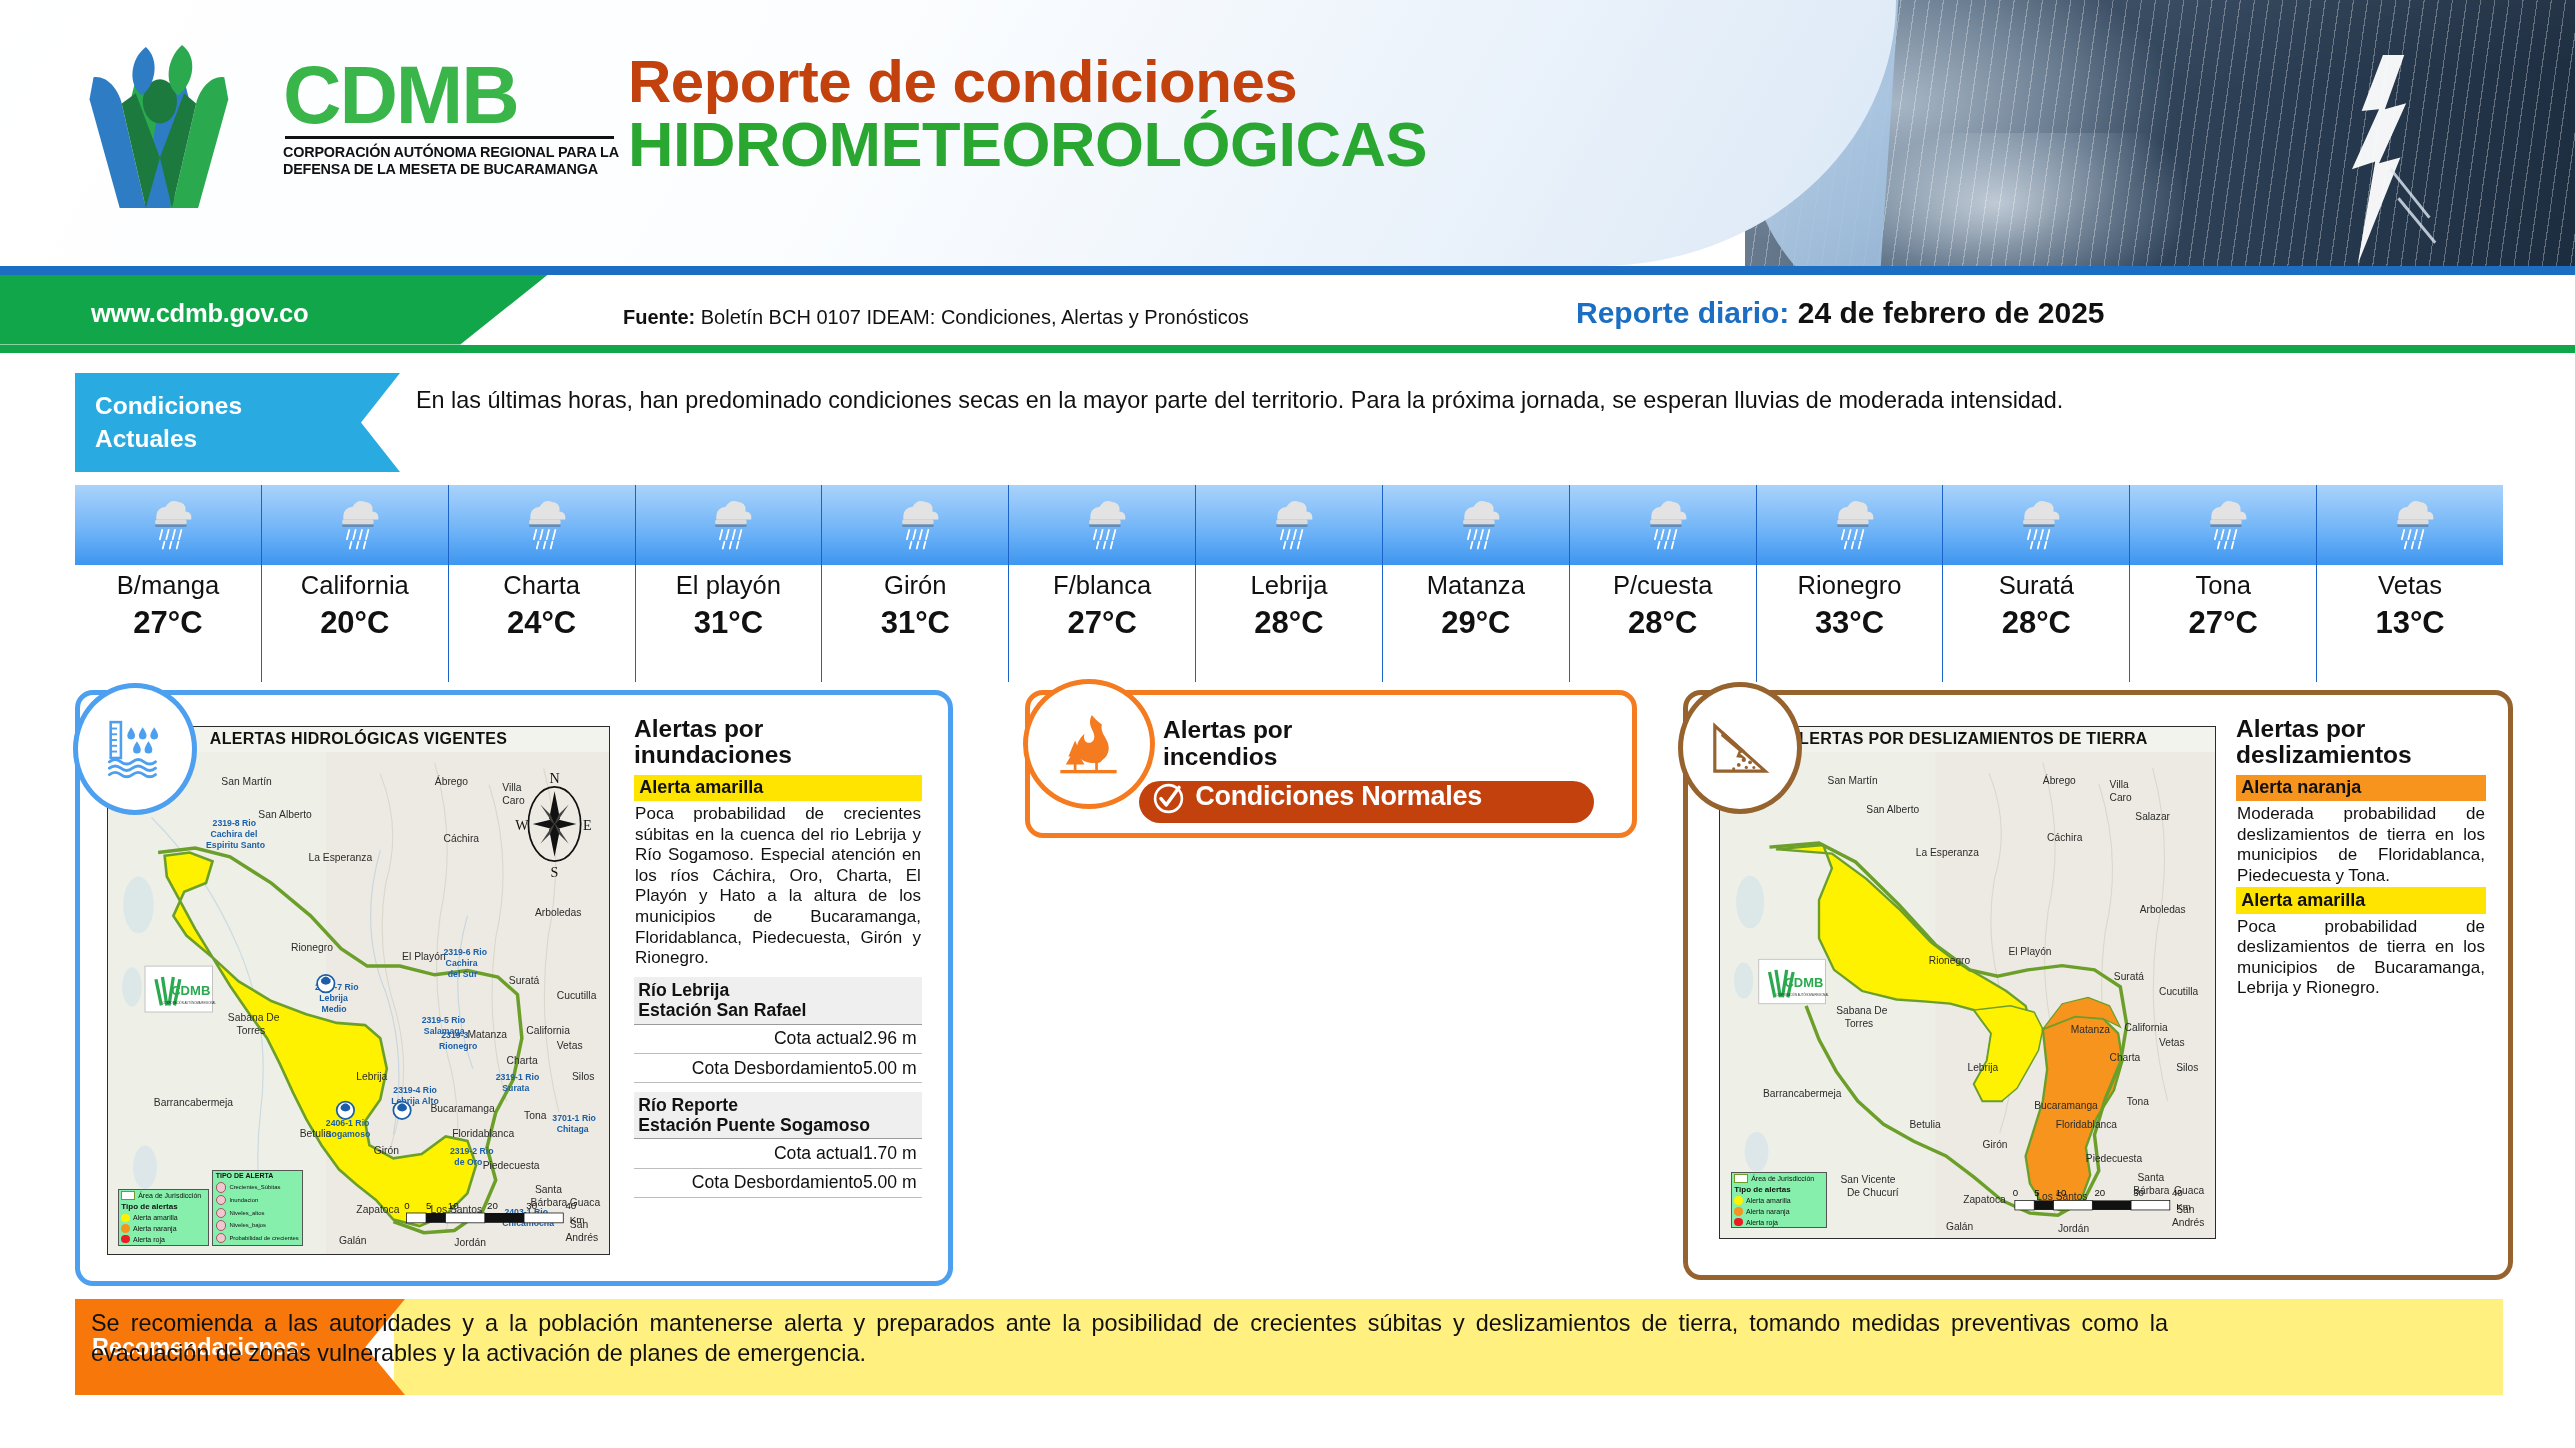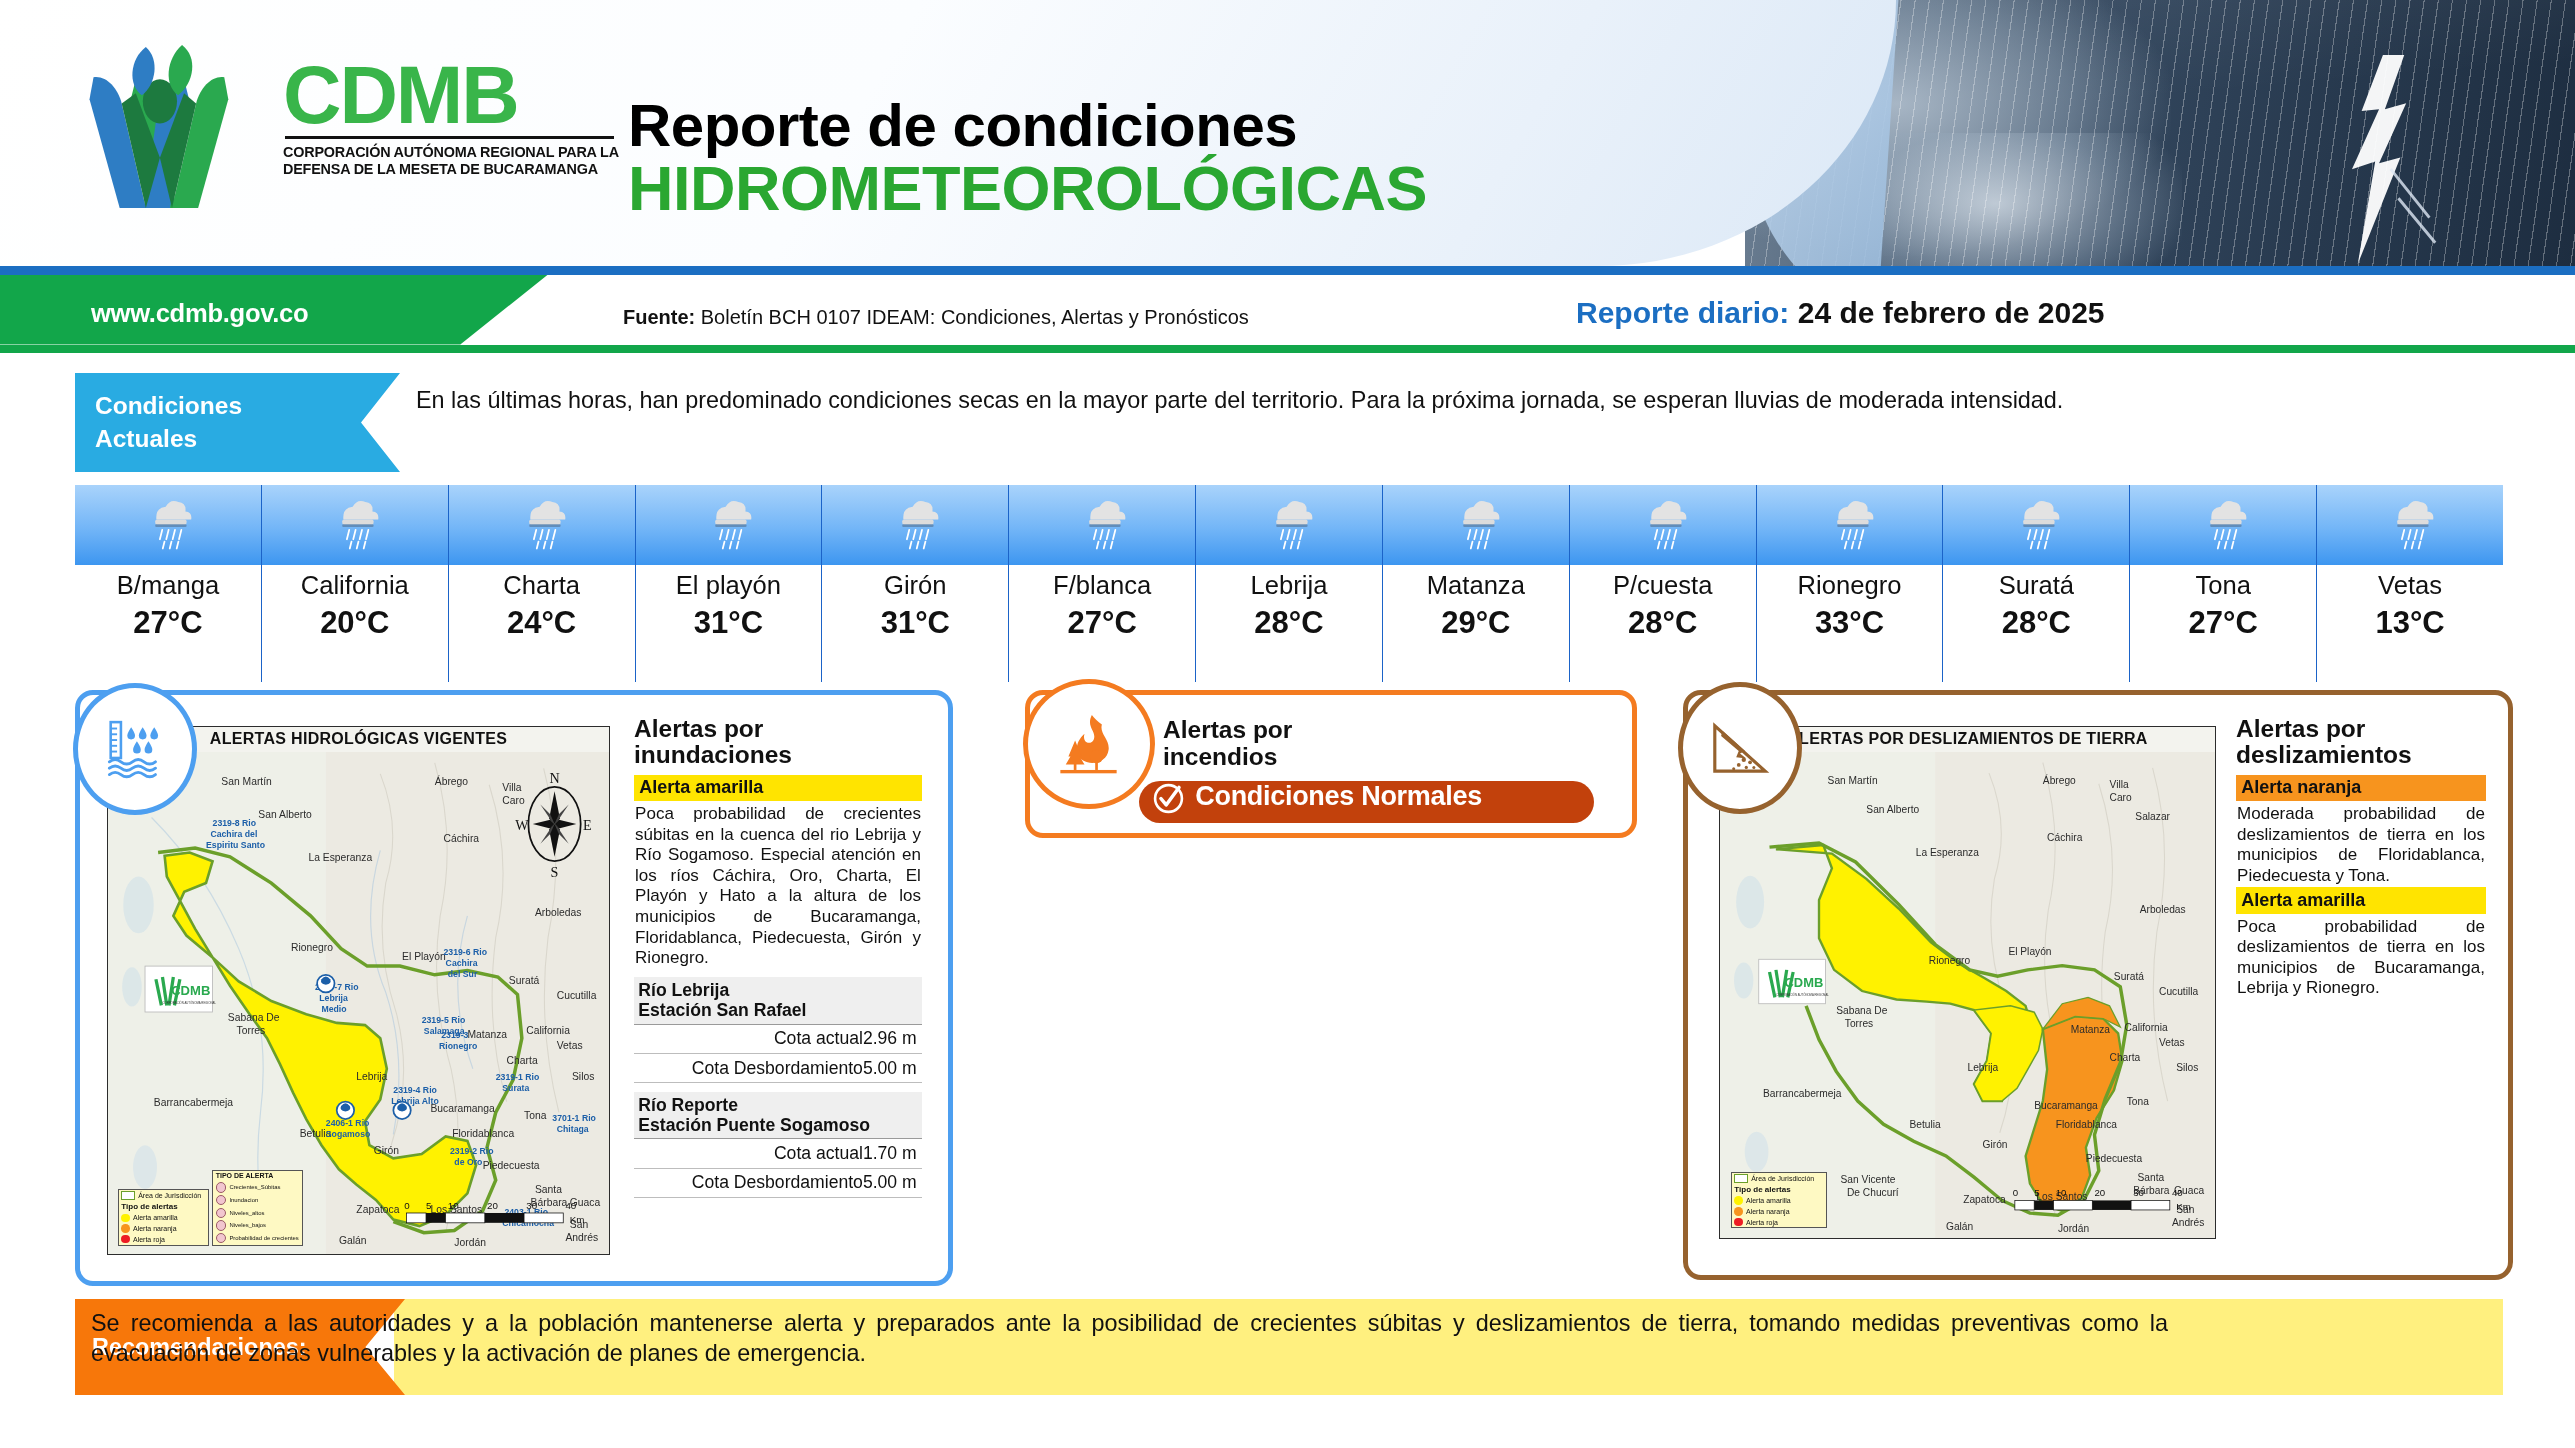--- a/index.html
+++ b/index.html
@@ -43,21 +43,21 @@
 
   
   .logo{position:absolute;left:75px;top:37px;width:543px;height:176px;}
   .logo-mark{position:absolute;left:0;top:0;width:202px;height:176px;}
   .logo-text{position:absolute;left:208px;top:21px;width:341px;}
   .logo-cdmb{font-size:81px;font-weight:bold;color:#39b54a;letter-spacing:-2.1px;line-height:.92;}
   .logo-rule{height:3.7px;background:#111;margin:3.2px 0 4.3px 2.1px;width:329px;}
   .logo-sub{font-size:14.4px;font-weight:bold;color:#111;line-height:1.22;letter-spacing:-0.2px;}
 
   .title-wrap{position:absolute;left:628px;top:51px;}
-  .title-1{font-size:60px;font-weight:bold;color:#000000;line-height:1.02;letter-spacing:-0.5px;margin-top:44px;}
+  .title-1{font-size:60px;font-weight:bold;color:#c2410c;line-height:1.02;letter-spacing:-0.5px;}
   .title-2{font-size:63px;font-weight:bold;color:#2aa731;line-height:1.02;letter-spacing:-0.5px;}
 
   
   .infobar{position:absolute;left:0;top:266px;width:2576px;height:79px;}
   .infobar-blue{position:absolute;left:0;top:0;width:2576px;height:8.5px;background:#1b6ec2;}
   .infobar-green{position:absolute;left:0;top:8.5px;width:548px;height:70px;background:#12a64a;
     clip-path:polygon(0 0,100% 0,84% 100%,0 100%);}
   .infobar-url{position:absolute;left:91px;top:33px;font-size:25.6px;font-weight:bold;color:#fff;letter-spacing:-0.3px;text-align:right;}
   .infobar-right{position:absolute;left:548px;top:8.5px;width:2028px;height:70px;background:#ffffff;}
   .infobar-source{position:absolute;left:623px;top:40px;font-size:20px;color:#111;}
@@ -129,21 +129,21 @@
 
   
   .rec{position:absolute;left:75px;top:1299px;width:2428px;height:96px;}
   .rec-tab{position:absolute;left:0;top:0;width:330px;height:96px;background:#F7770A;
     clip-path:polygon(0 0,100% 0,88% 50%,100% 100%,0 100%);}
   .rec-tab-label{position:absolute;left:17px;top:35px;font-size:23.4px;font-weight:bold;color:#fff;}
   .rec-body{position:absolute;left:319px;top:0;width:2109px;height:96px;background:#FFF07F;}
   .rec-text{position:absolute;left:16px;top:8.5px;width:2077px;font-size:23.4px;color:#111;
     text-align:justify;line-height:1.32;}
 
-  .legend-box{position:absolute;background:#fef9c3;border:1.1px solid #555;font-size:7px;color:#111;}
+  .legend-box{position:absolute;background:#86efac;border:1.1px solid #555;font-size:7px;color:#111;}
   .lg-row{display:flex;align-items:center;gap:3.2px;padding:1.1px 2.7px;}
   .lg-dot{width:8.5px;height:8.5px;border-radius:50%;}
 </style>
 </head>
 <body>
 
 <div class="header">
   <div class="header-photo">
     <div class="cloudmass"></div>
     <div class="cloudmass2"></div>

